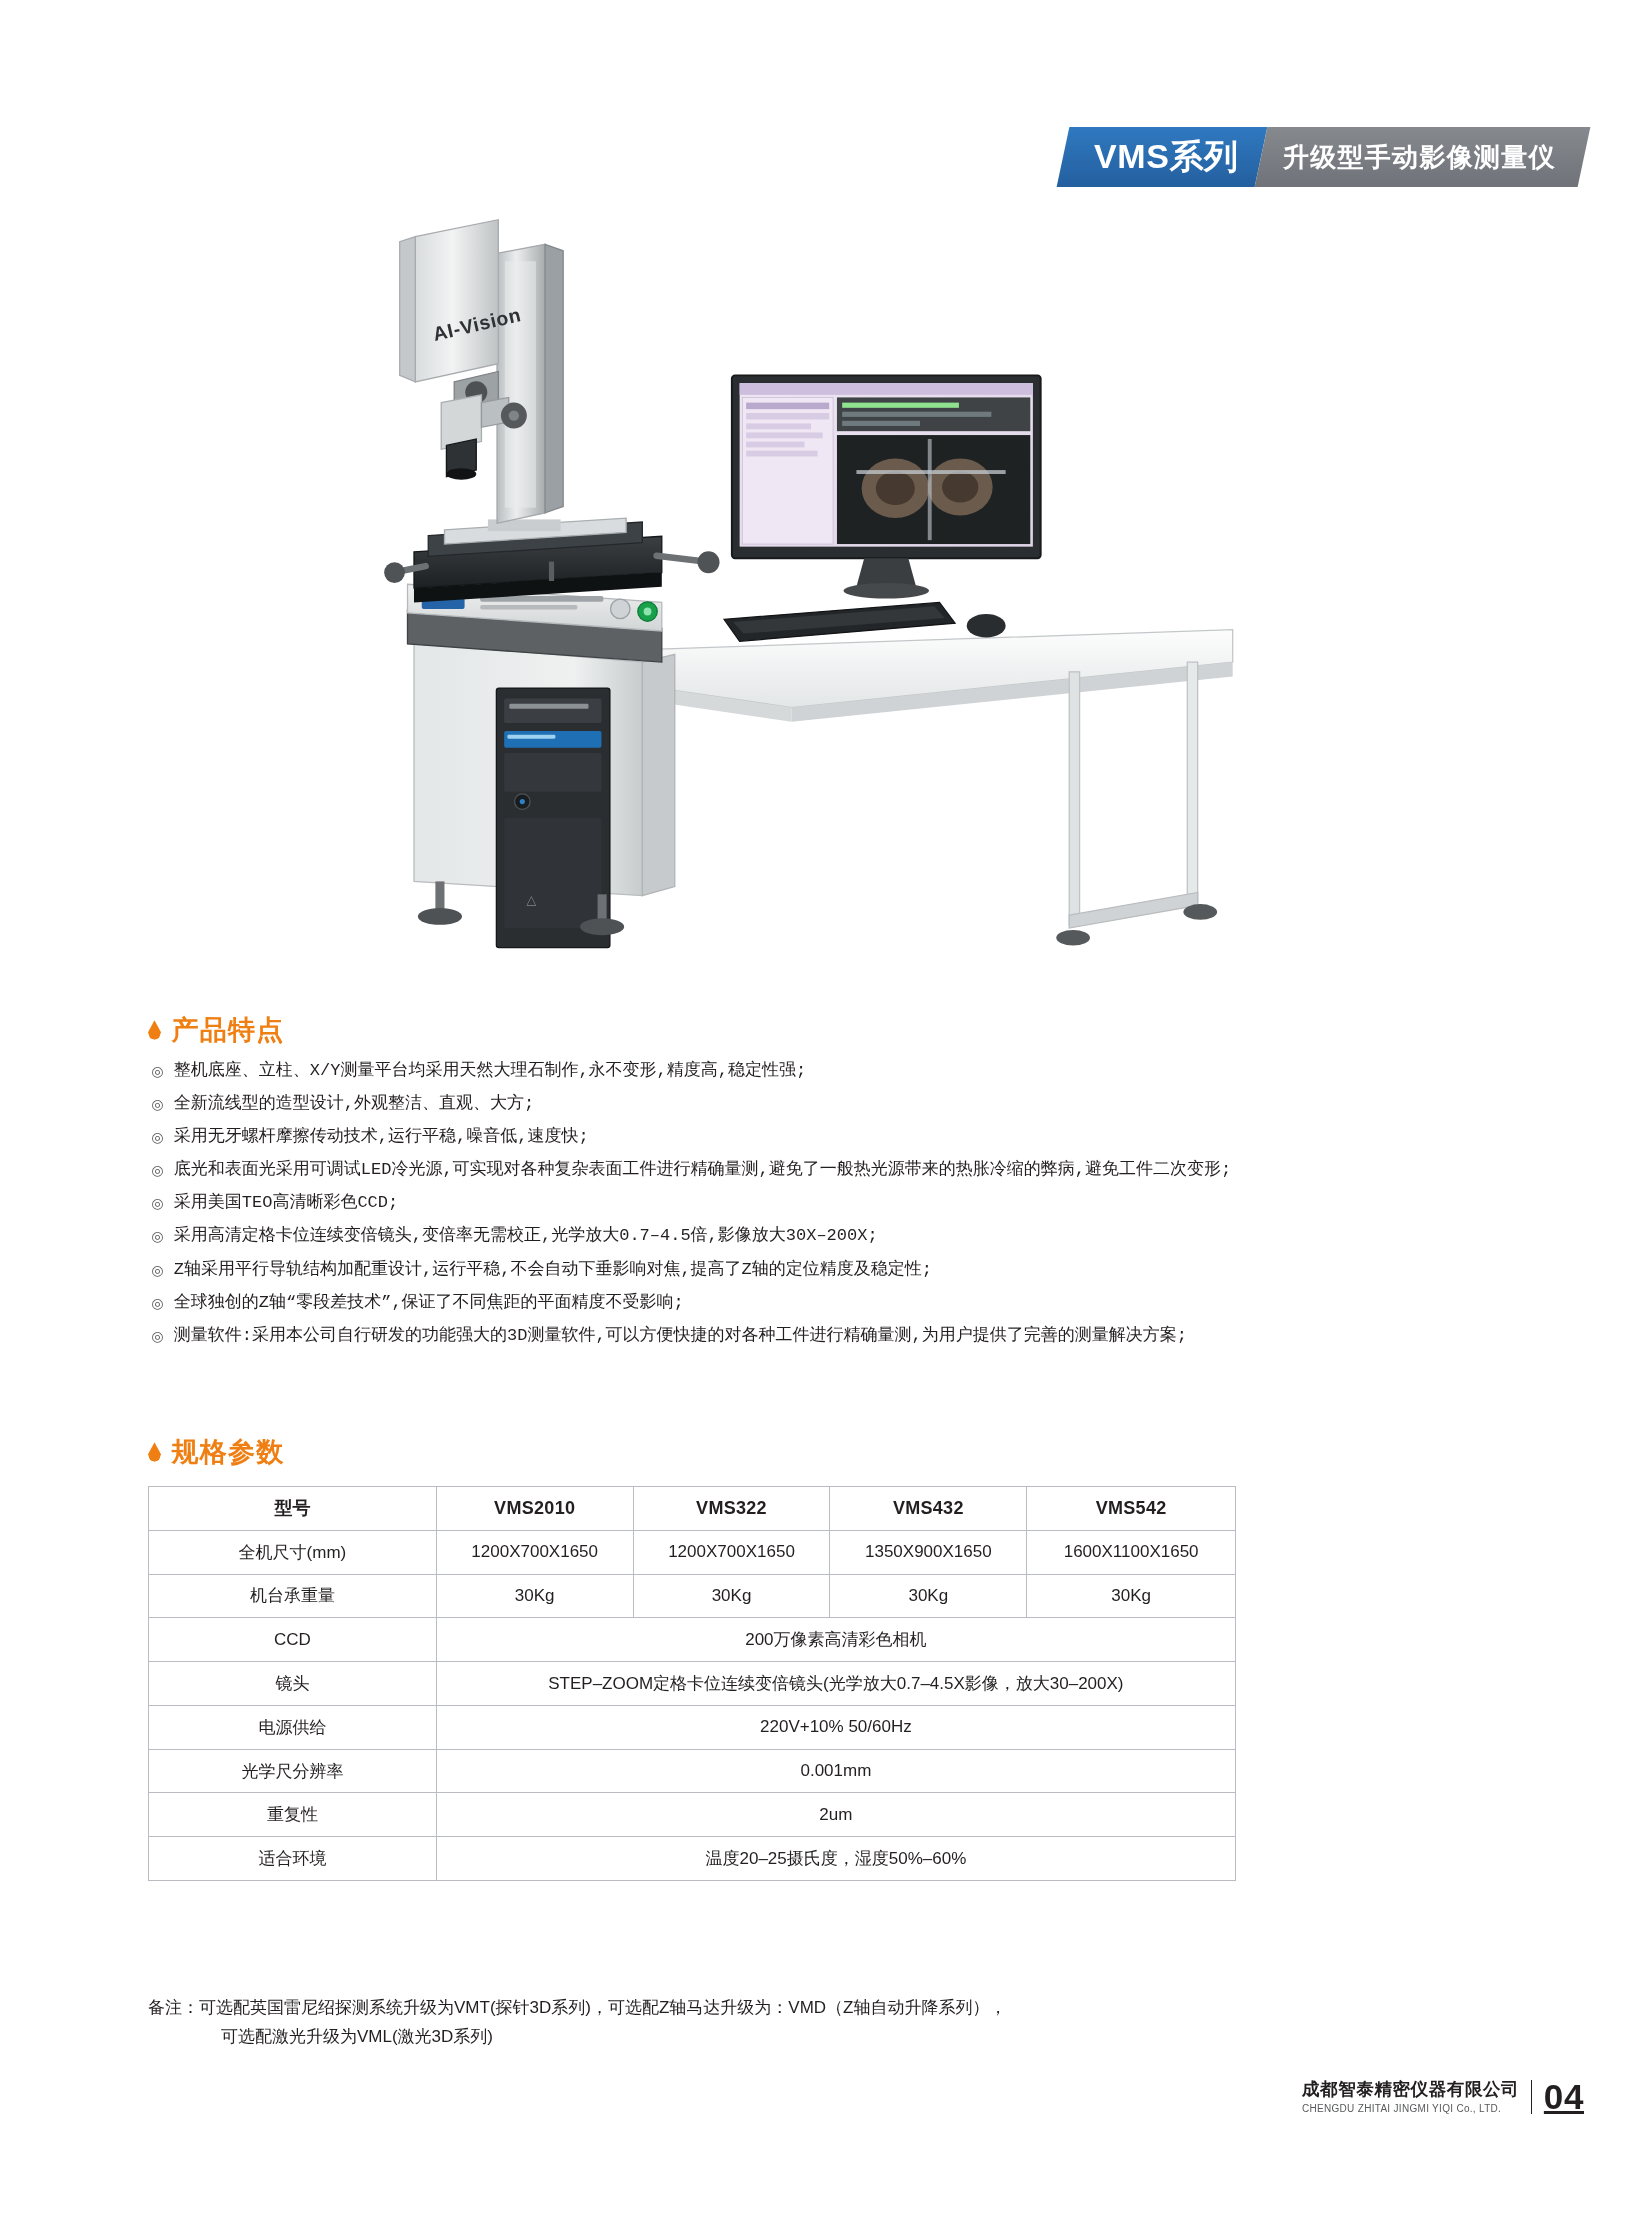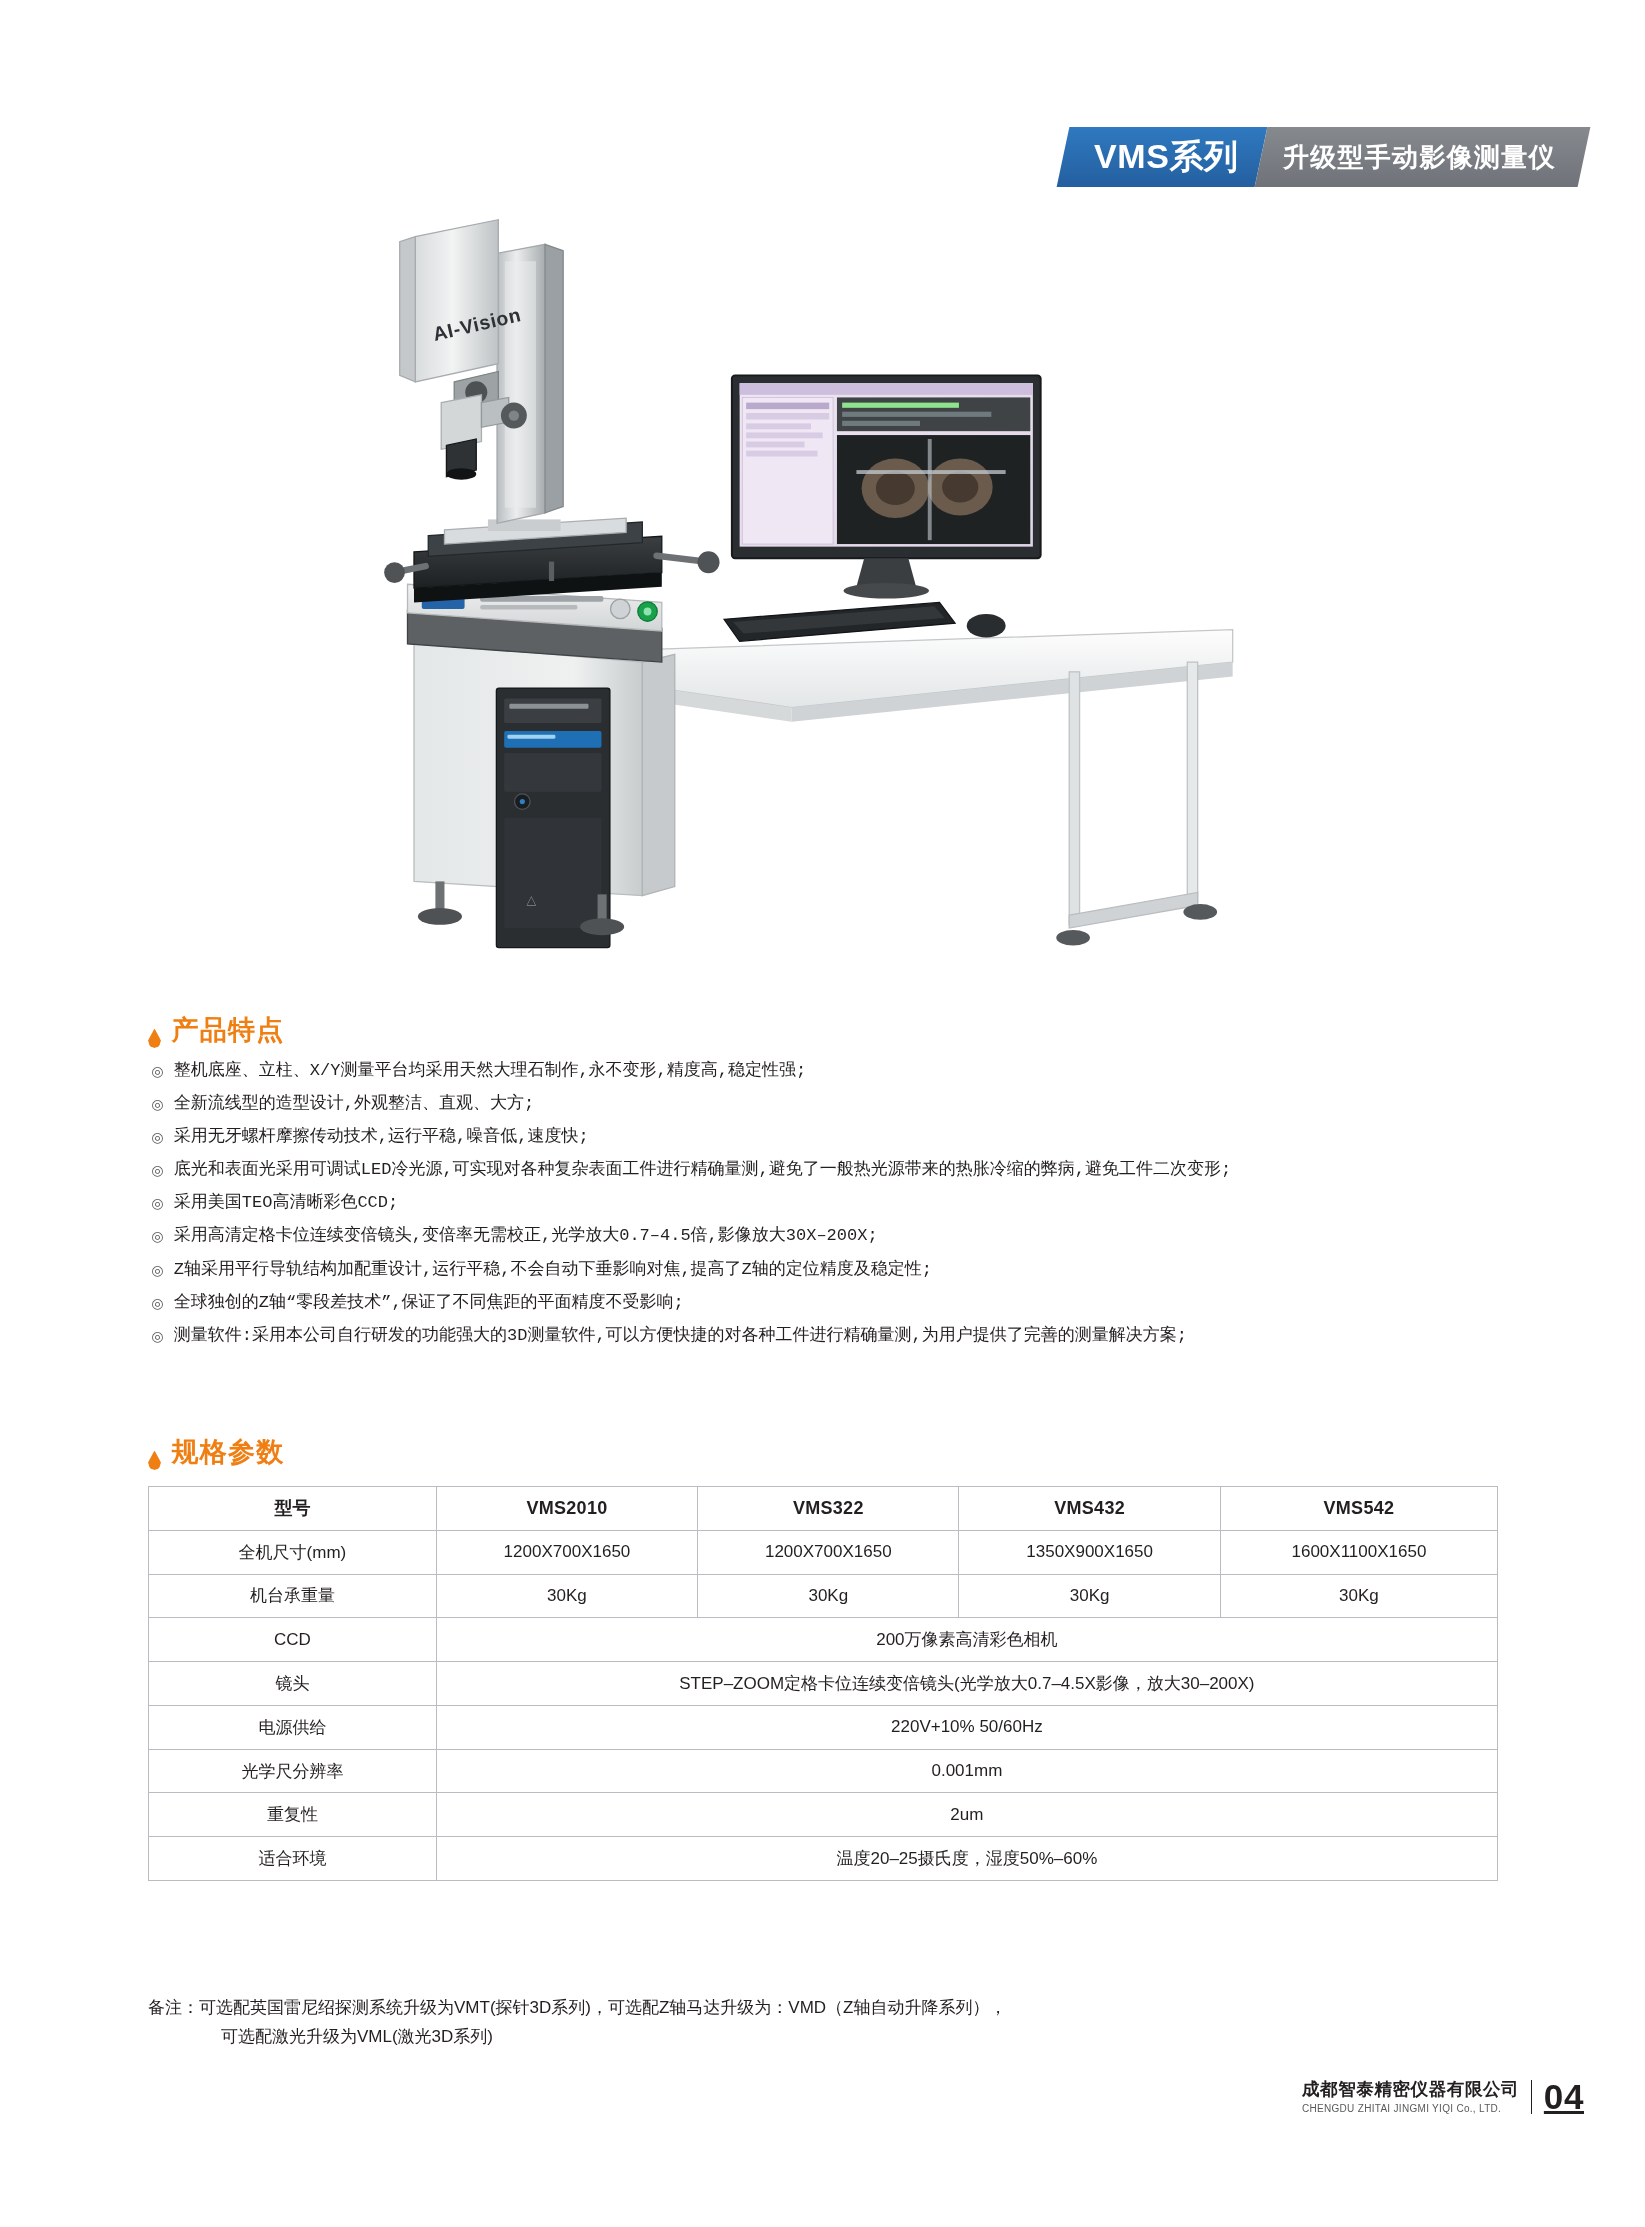--- a/index.html
+++ b/index.html
@@ -67,21 +67,21 @@
     top: 208px;
     width: 961px;
     height: 772px;
   }
   .photo svg { display: block; }
 
   
   .section-title {
     position: absolute;
     display: flex;
-    align-items: flex-end;
+    align-items: center;
     gap: 10.4px;
   }
   .section-title .drop {
     width: 13px;
     height: 19.5px;
     background: #f07f13;
     border-radius: 50% 50% 50% 50% / 62% 62% 38% 38%;
     clip-path: polygon(50% 0%, 100% 62%, 86% 92%, 50% 100%, 14% 92%, 0% 62%);
   }
   .section-title .label {
@@ -117,21 +117,21 @@
     line-height: 26px;
     text-align: center;
   }
   .feature-item .text { flex: 1 1 auto; font-family: Liberation Mono, monospace; }
 
   
   .spec-table {
     position: absolute;
     left: 148px;
     top: 1486px;
-    width: 1350px;
+    width: 1088px;
     border-collapse: collapse;
     font-size: 17px;
   }
   .spec-table td, .spec-table th {
     border: 0.6px solid #b9bcc0;
     text-align: center;
     vertical-align: middle;
     padding: 7.1px 3.9px;
     font-weight: normal;
     color: #231f20;

